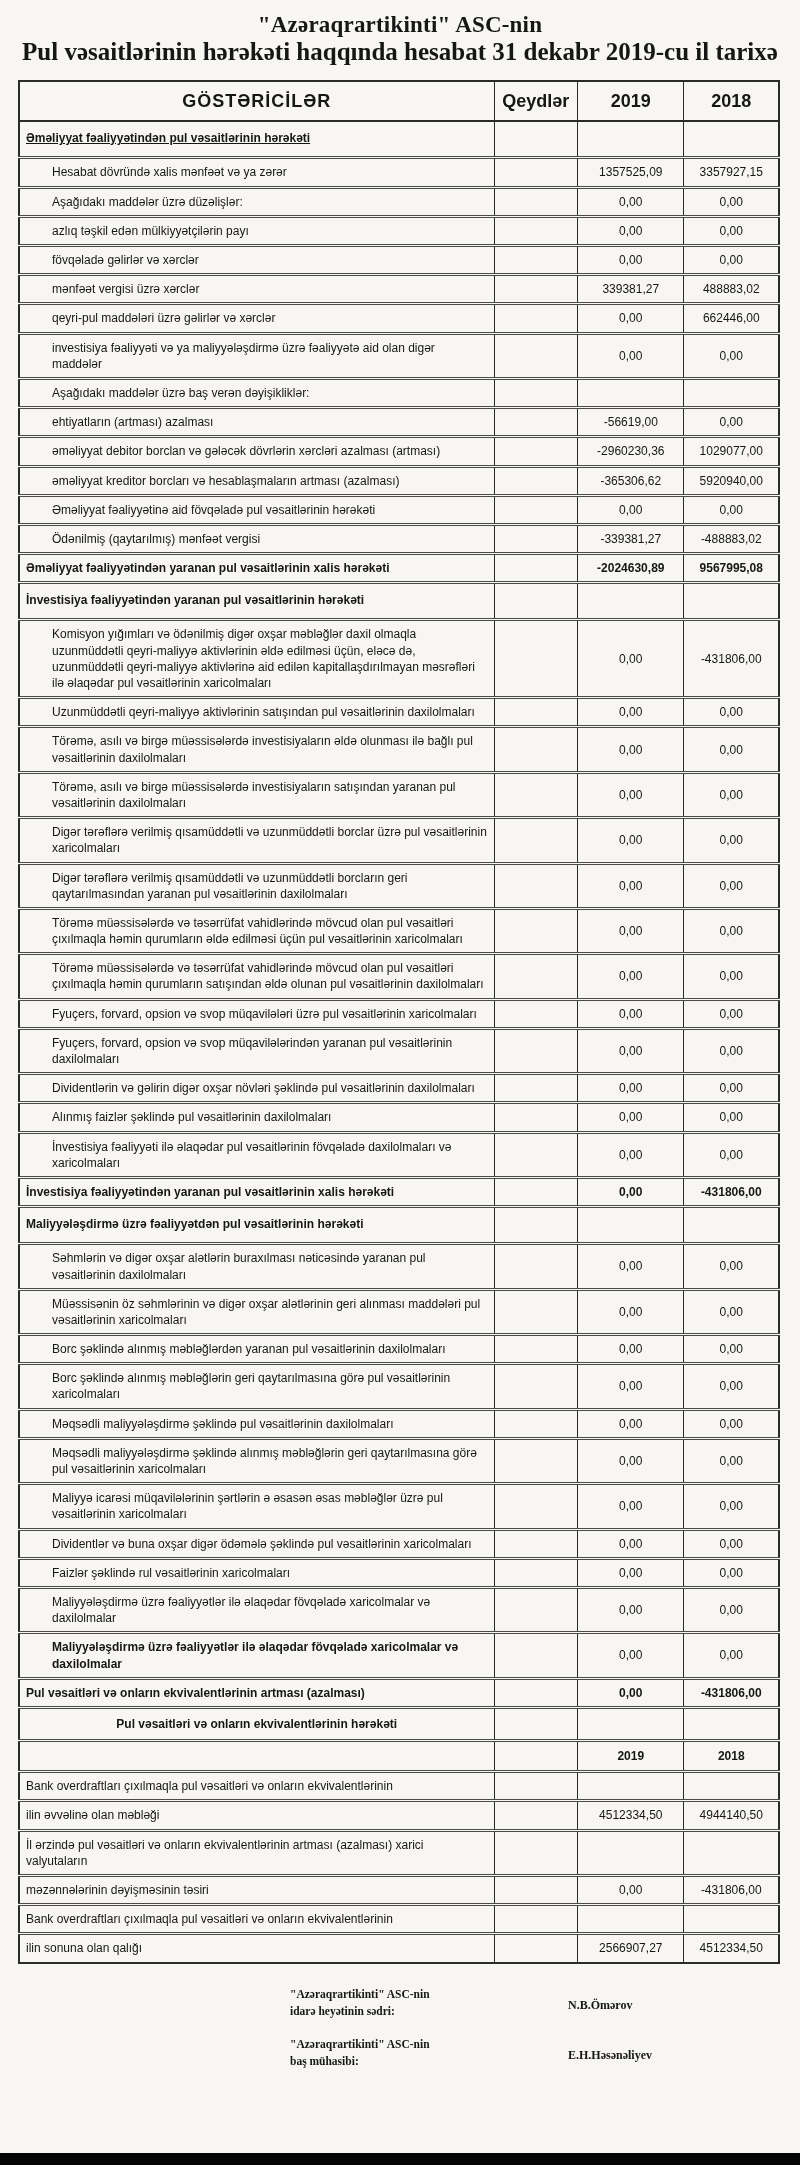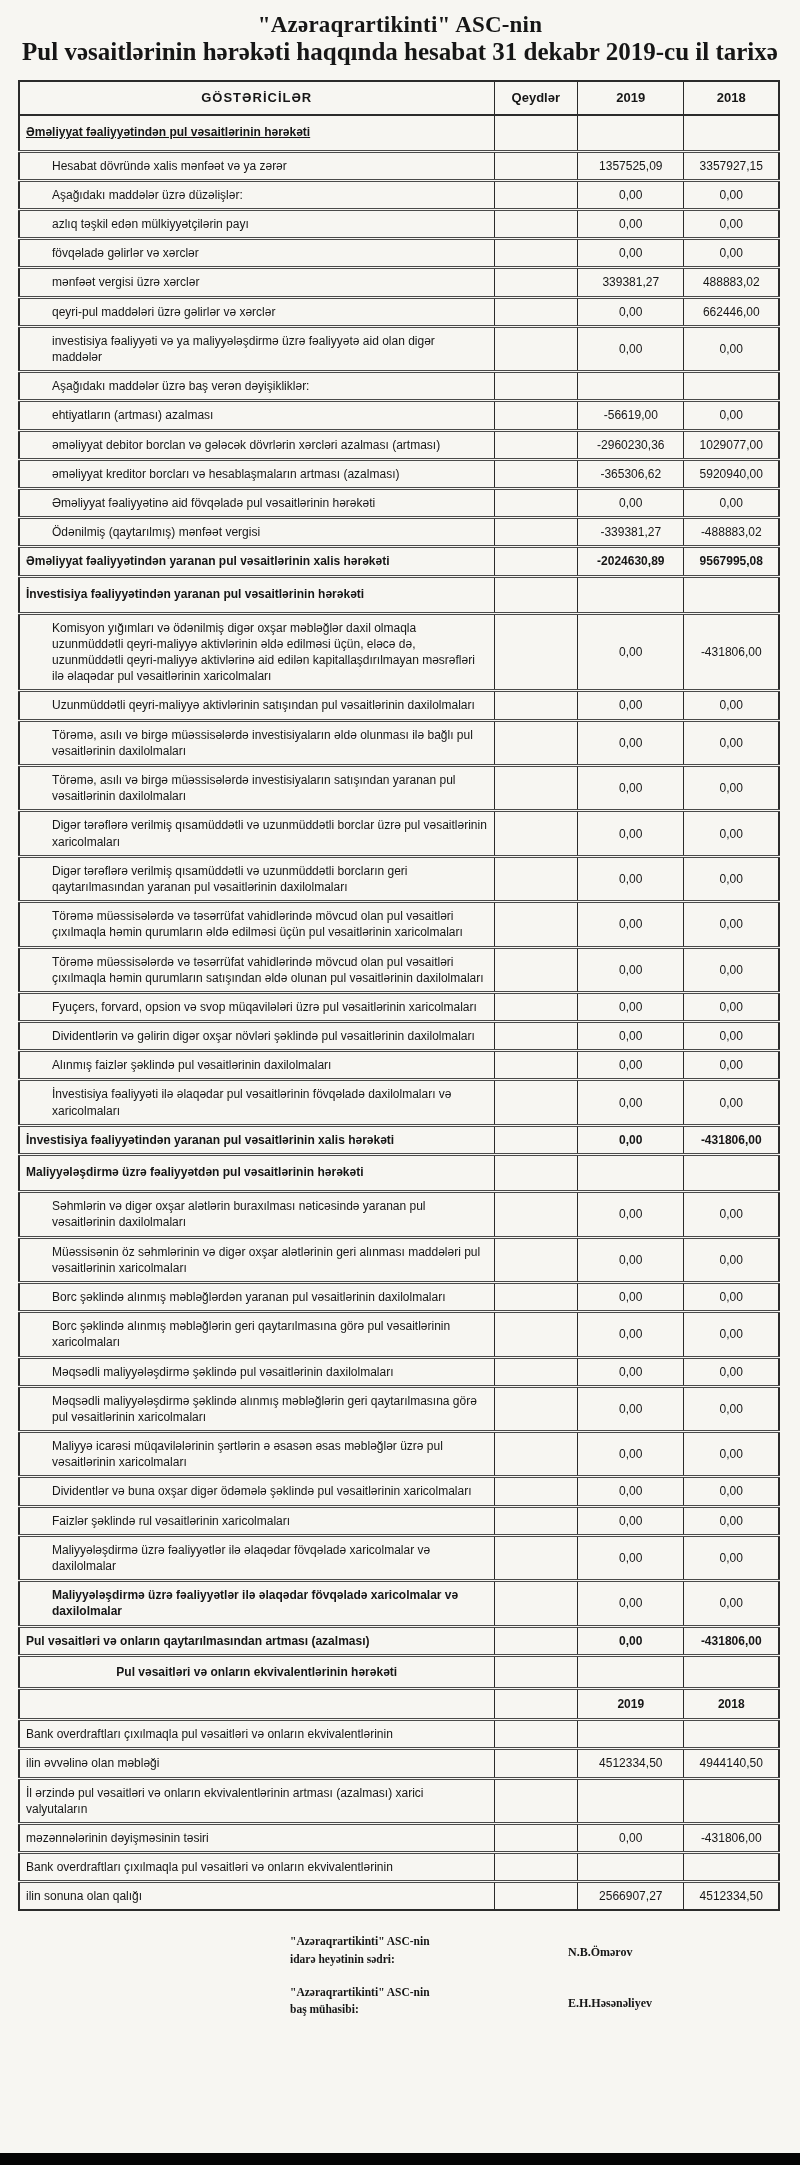--- a/index.html
+++ b/index.html
@@ -31,21 +31,21 @@
   table.cashflow col.c-notes{width:11%;}
   table.cashflow col.c-2019{width:14%;}
   table.cashflow col.c-2018{width:12.5%;}
   table.cashflow th, table.cashflow td{
     border-left:1px solid var(--c-border);
     border-right:1px solid var(--c-border);
     padding:5px 6px; vertical-align:middle;
   }
   table.cashflow thead th{
     border-bottom:2px solid var(--c-border);
-    font-weight:bold; text-align:center; font-size:13px; padding:7px 4px;
+    font-weight:bold; text-align:center; font-size:18px; padding:7px 4px;
   }
   table.cashflow thead th.h-label{letter-spacing:1px;}
   table.cashflow tbody tr{border-top:3px double #4a4a4a;}
   table.cashflow tbody tr:first-child{border-top:none;text-decoration:underline;}
   td.cell-label{text-align:left;}
   td.cell-notes{}
   td.cell-val{text-align:center; white-space:nowrap;}
   tr.r-section td.cell-label{font-weight:bold; padding-top:8px; padding-bottom:10px;}
   tr.r-total td.cell-label{font-weight:bold;}
   tr.r-total td.cell-val{font-weight:bold;}
@@ -243,20 +243,26 @@
           <td class="cell-val">0,00</td>
           <td class="cell-val">0,00</td>
         </tr>
         <tr class="r-item">
           <td class="cell-label">Fyuçers, forvard, opsion və svop müqavilələri üzrə pul vəsaitlərinin xaricolmaları</td>
           <td class="cell-notes"></td>
           <td class="cell-val">0,00</td>
           <td class="cell-val">0,00</td>
         </tr>
         <tr class="r-item">
+          <td class="cell-label">Fyuçers, forvard, opsion və svop müqavilələrindən yaranan pul vəsaitlərinin daxilolmaları</td>
+          <td class="cell-notes"></td>
+          <td class="cell-val">0,00</td>
+          <td class="cell-val">0,00</td>
+        </tr>
+        <tr class="r-item">
           <td class="cell-label">Dividentlərin və gəlirin digər oxşar növləri şəklində pul vəsaitlərinin daxilolmaları</td>
           <td class="cell-notes"></td>
           <td class="cell-val">0,00</td>
           <td class="cell-val">0,00</td>
         </tr>
         <tr class="r-item">
           <td class="cell-label">Alınmış faizlər şəklində pul vəsaitlərinin daxilolmaları</td>
           <td class="cell-notes"></td>
           <td class="cell-val">0,00</td>
           <td class="cell-val">0,00</td>
@@ -339,21 +345,21 @@
           <td class="cell-val">0,00</td>
           <td class="cell-val">0,00</td>
         </tr>
         <tr class="r-item-bold">
           <td class="cell-label">Maliyyələşdirmə üzrə fəaliyyətlər ilə əlaqədar fövqəladə xaricolmalar və daxilolmalar</td>
           <td class="cell-notes"></td>
           <td class="cell-val">0,00</td>
           <td class="cell-val">0,00</td>
         </tr>
         <tr class="r-total">
-          <td class="cell-label">Pul vəsaitləri və onların qaytarılmasından artması (azalması)</td>
+          <td class="cell-label">Pul vəsaitləri və onların ekvivalentlərinin artması (azalması)</td>
           <td class="cell-notes"></td>
           <td class="cell-val">0,00</td>
           <td class="cell-val">-431806,00</td>
         </tr>
         <tr class="r-center">
           <td class="cell-label">Pul vəsaitləri və onların ekvivalentlərinin hərəkəti</td>
           <td class="cell-notes"></td>
           <td class="cell-val"></td>
           <td class="cell-val"></td>
         </tr>

